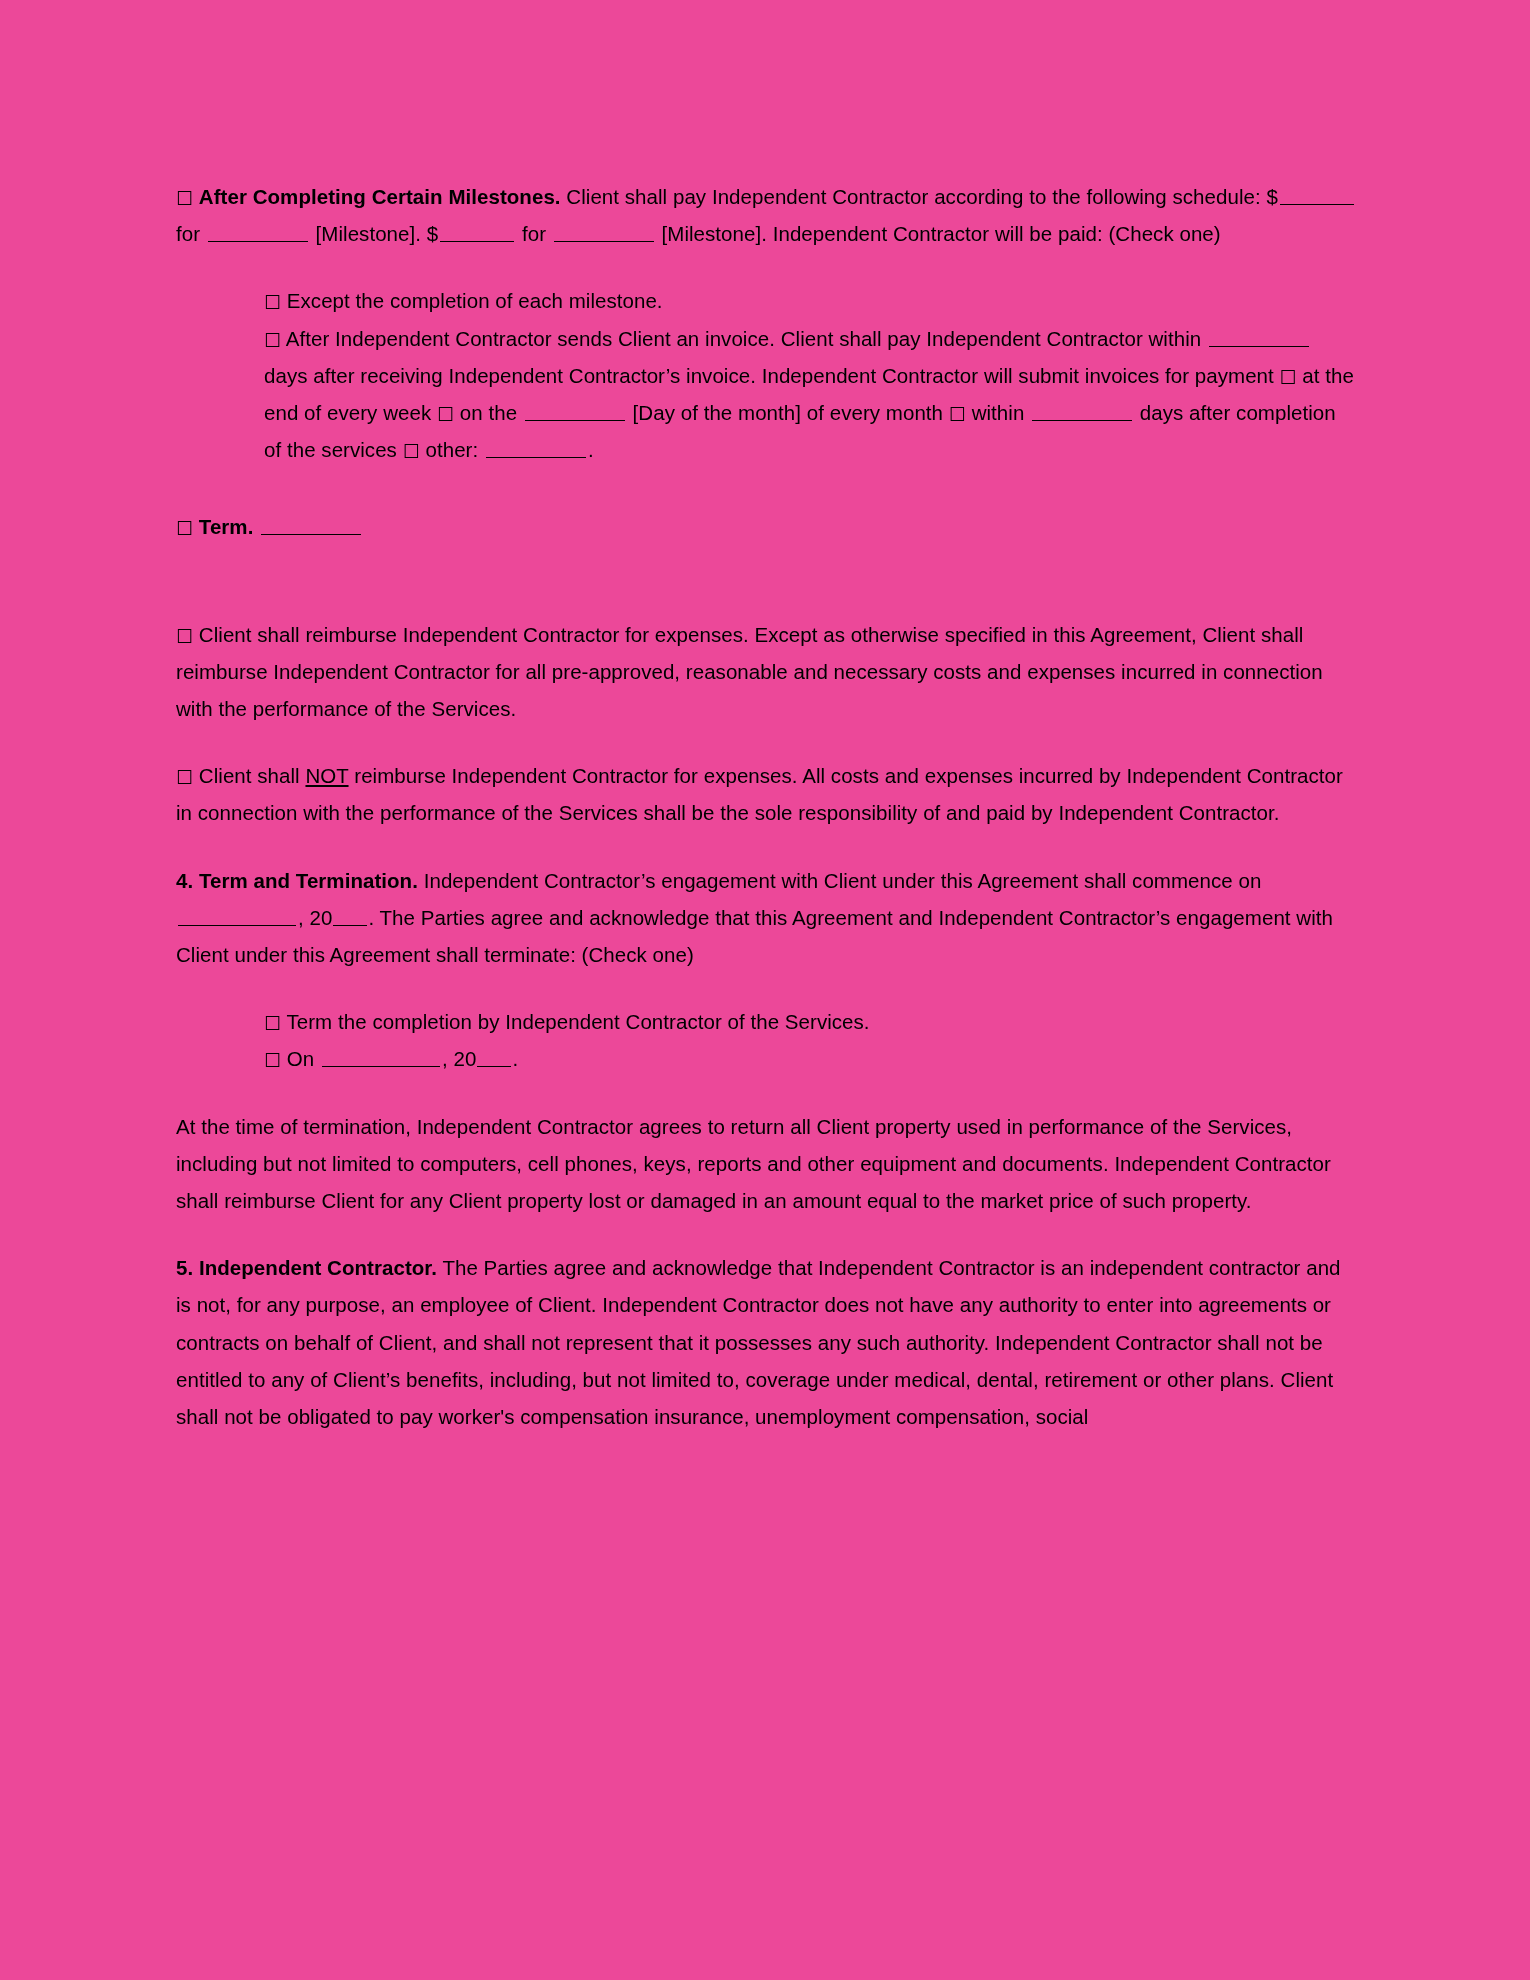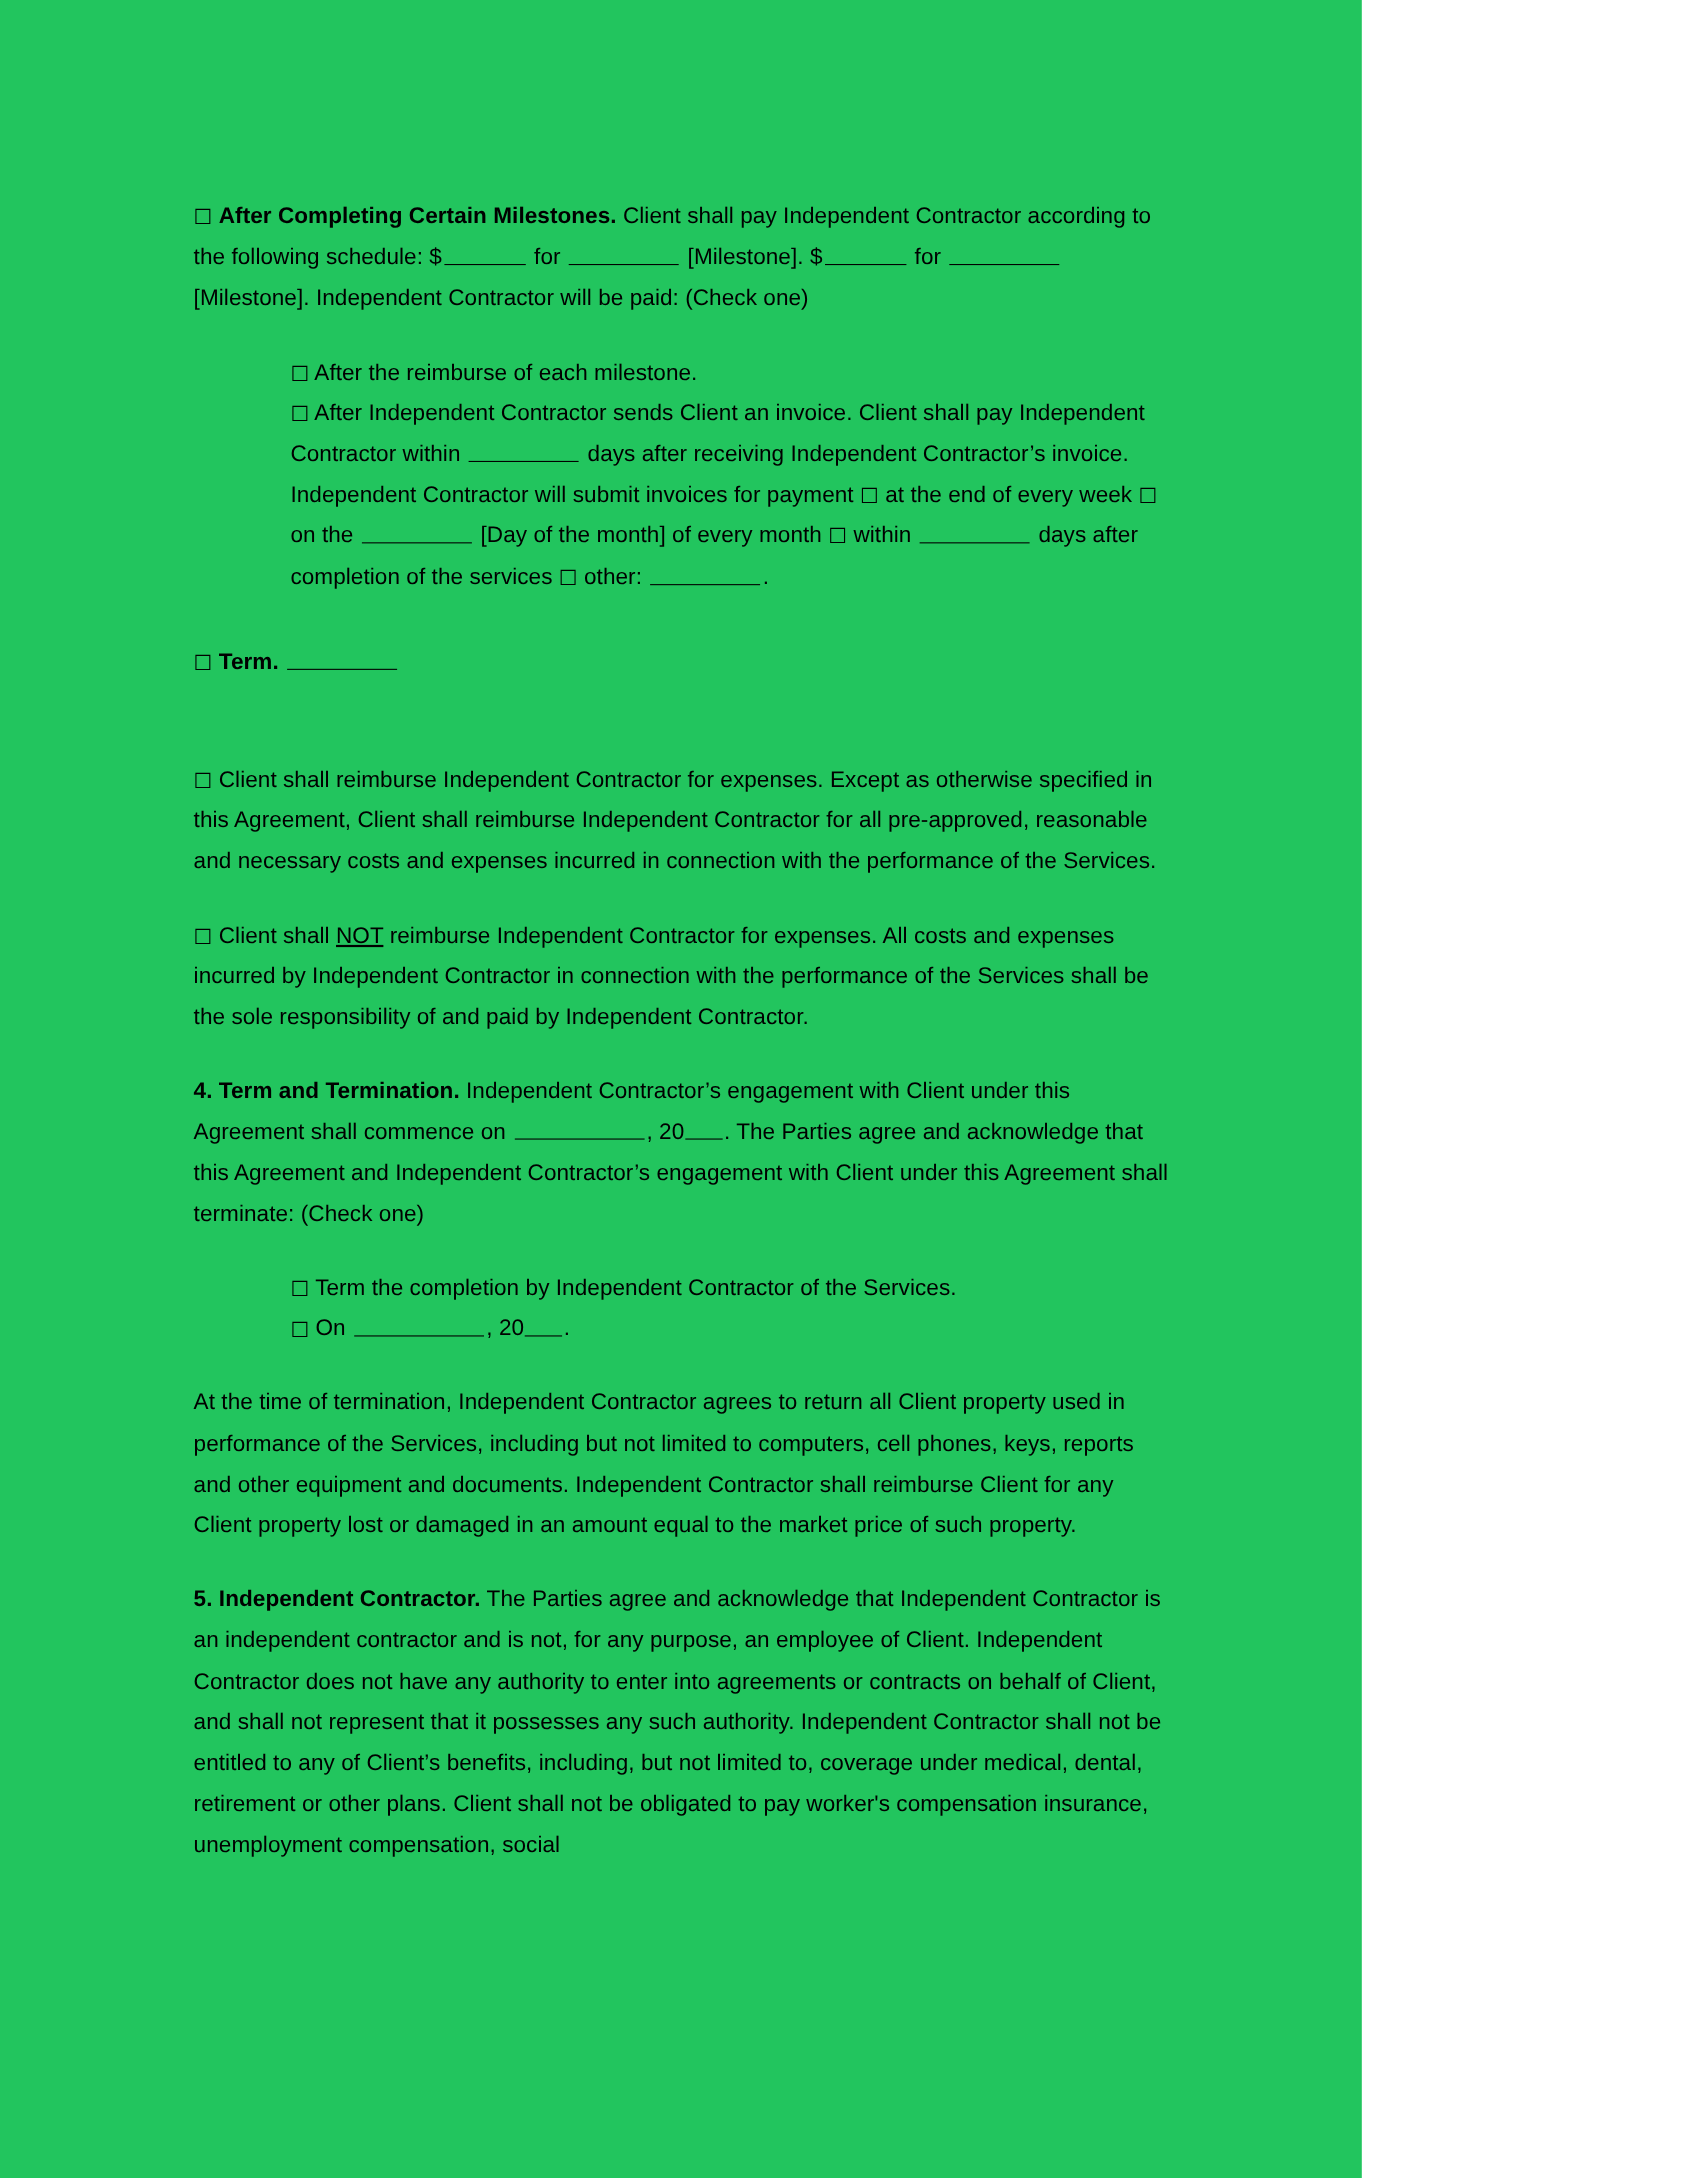--- a/index.html
+++ b/index.html
@@ -9,23 +9,23 @@
   }
   body {
     width: 1530px;
     height: 1980px;
     font-family: "Liberation Sans", sans-serif;
     color: #000000;
     -webkit-font-smoothing: antialiased;
   }
   .page {
     position: relative;
-    width: 1238px;
+    width: 1530px;
     height: 1980px;
-    background: #22c55e;
+    background: #ec4899;
     box-sizing: border-box;
     padding: 178px 172px 14px 176px;
   }
   .doc {
     font-size: 20.5px;
     line-height: 37.2px;
     letter-spacing: 0.05px;
     text-align: left;
   }
   p {
@@ -89,21 +89,21 @@
 <body>
 
 <div class="page">
   <div class="doc">
 
     <p class="block-tight"><span class="cb">☐</span> <span class="bold">After Completing Certain Milestones.</span><span> Client shall pay Independent Contractor according to the following schedule: $</span><span class="blank-s"></span><span> for </span><span class="blank-m"></span><span> [Milestone]. $</span><span class="blank-s"></span><span> for </span><span class="blank-m"></span><span> [Milestone]. Independent Contractor will be paid: (Check one)</span></p>
 
     <div class="spacer-md"></div>
 
     <div class="indent">
-      <p class="block-tight"><span class="cb">☐</span> <span>After the reimburse of each milestone.</span></p>
+      <p class="block-tight"><span class="cb">☐</span> <span>Except the completion of each milestone.</span></p>
 
       <p class="block-tight"><span class="cb">☐</span> <span>After Independent Contractor sends Client an invoice. Client shall pay Independent Contractor within </span><span class="blank-m"></span><span> days after receiving Independent Contractor’s invoice. Independent Contractor will submit invoices for payment </span><span class="cb">☐</span><span> at the end of every week </span><span class="cb">☐</span><span> on the </span><span class="blank-m"></span><span> [Day of the month] of every month </span><span class="cb">☐</span><span> within </span><span class="blank-m"></span><span> days after completion of the services </span><span class="cb">☐</span><span> other: </span><span class="blank-m"></span><span>.</span></p>
 
     </div>
 
     <div class="spacer-lg"></div>
 
     <p class="block-tight"><span class="cb">☐</span> <span class="bold">Term.</span> <span class="blank-m"></span></p>
 
     <div class="spacer-lg"></div>

